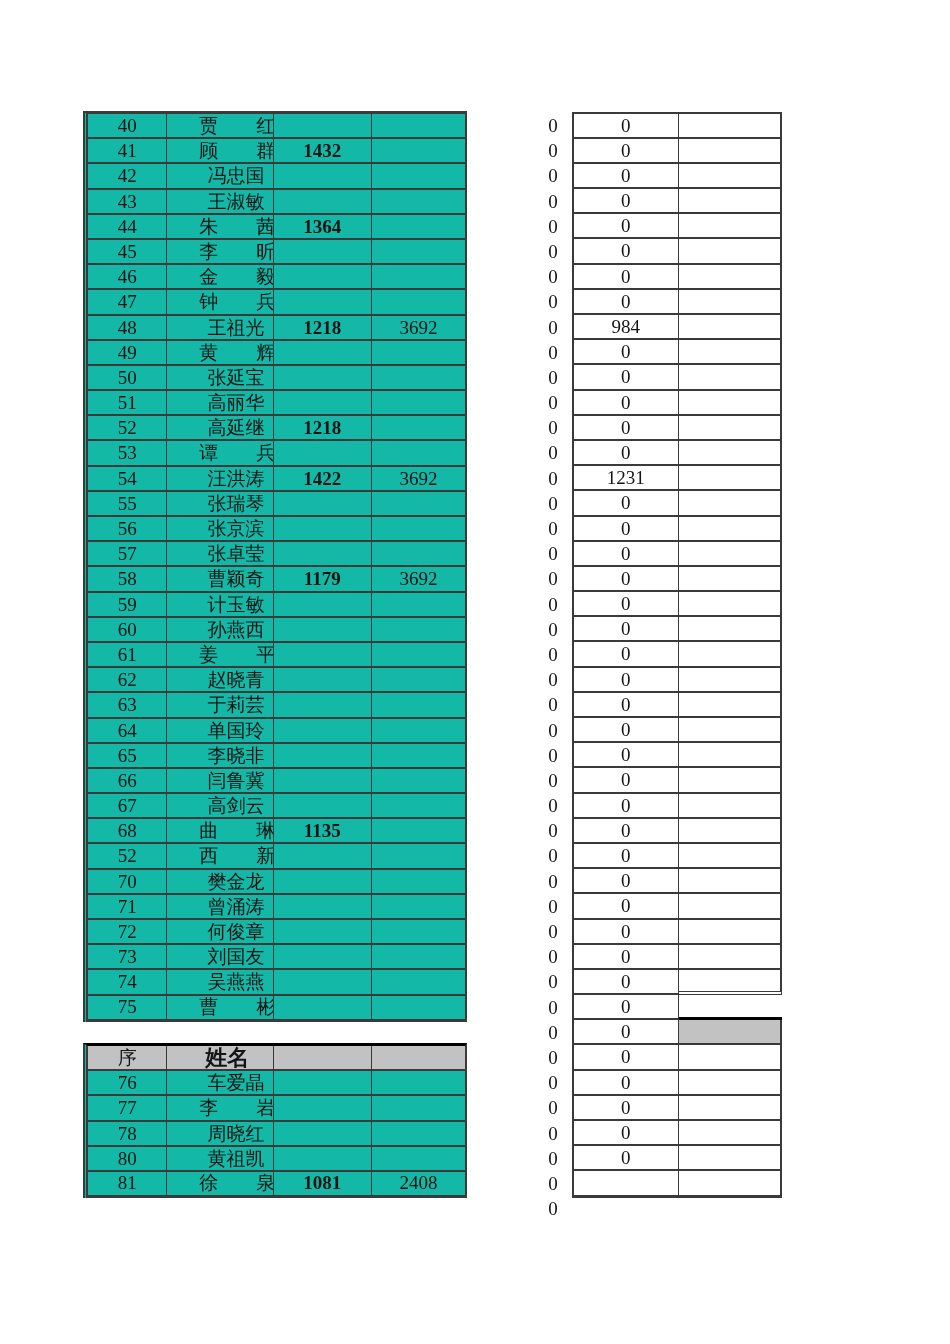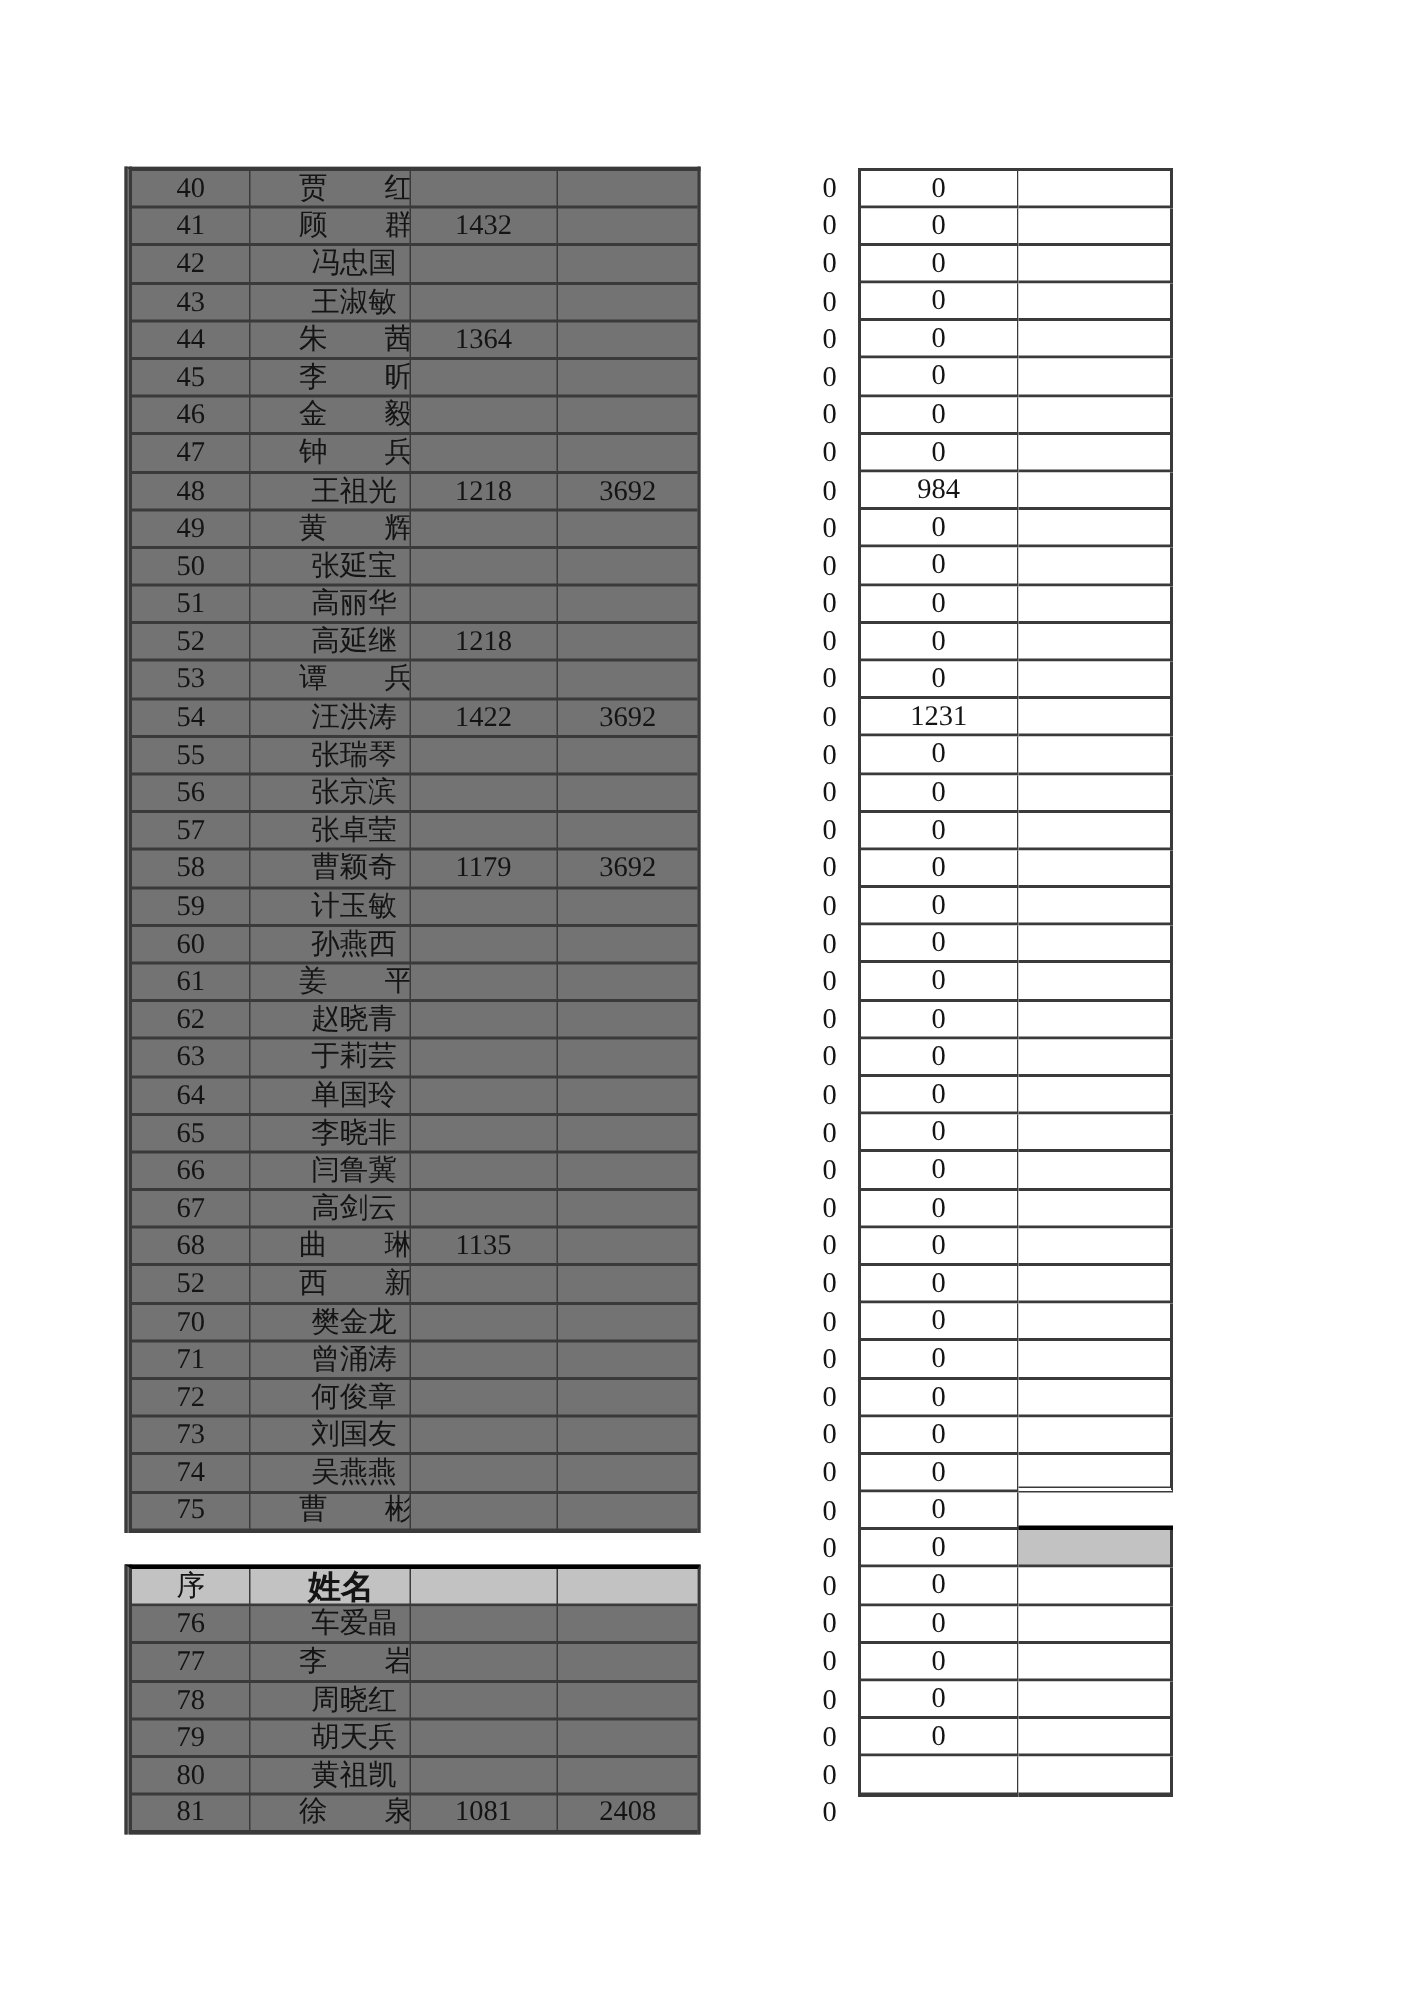--- a/index.html
+++ b/index.html
@@ -18,33 +18,33 @@
   .page { position: absolute; left: 0; top: 0; width: 950px; height: 1344px; background: #ffffff; }
 
   .row, .rrow { display: flex; }
   .cell {
     font-size: 19px; line-height: 23.5px; height: 25.2px;
     overflow: hidden; white-space: nowrap;
   }
 
   
   .tbl {
-    position: absolute; left: 83px; width: 384px; background: #737373;
+    position: absolute; left: 83px; width: 384px; background: #14b8a6;
     border-left: 5px double var(--grid);
     border-right: 2px solid var(--grid);
   }
   #upper-table { top: 111px; border-top: 3px solid var(--grid); }
   #lower-table { top: 1043px; border-top: 3px solid var(--thick); }
 
   .tbl .row { height: 25.2px; border-bottom: 2px solid var(--grid); }
   .tbl .row:last-child { border-bottom: 3px solid var(--grid); height: 26.2px; align-items: center; }
 
   .c-seq  { width: 84.5px;  border-right: 1.5px solid var(--grid); text-align: center; }
   .c-name { width: 79px;    border-right: 1.5px solid var(--grid); text-align: center; margin-left: 32px; }
-  .c-v1   { width: 105px;   border-right: 1.5px solid var(--grid); text-align: center; }
+  .c-v1   { width: 105px;   border-right: 1.5px solid var(--grid); text-align: center; font-weight: bold; }
   .c-v2   { width: 99px; text-align: center; }
 
   .header-row { background: var(--fill); }
   .header-row .c-name {
     text-align: left; padding-left: 6px; font-weight: bold;
     font-family: "Liberation Sans", "DejaVu Sans", sans-serif;
     font-size: 22px;
   }
 
   
@@ -319,26 +319,20 @@
         <div class="cell c-v1"></div>
         <div class="cell c-v2"></div>
       </div>
       <div class="row">
         <div class="cell c-seq">78</div>
         <div class="cell c-name">周晓红</div>
         <div class="cell c-v1"></div>
         <div class="cell c-v2"></div>
       </div>
       <div class="row">
-        <div class="cell c-seq">79</div>
-        <div class="cell c-name">胡天兵</div>
-        <div class="cell c-v1"></div>
-        <div class="cell c-v2"></div>
-      </div>
-      <div class="row">
         <div class="cell c-seq">80</div>
         <div class="cell c-name">黄祖凯</div>
         <div class="cell c-v1"></div>
         <div class="cell c-v2"></div>
       </div>
       <div class="row">
         <div class="cell c-seq">81</div>
         <div class="cell c-name">徐　　泉</div>
         <div class="cell c-v1">1081</div>
         <div class="cell c-v2">2408</div>

